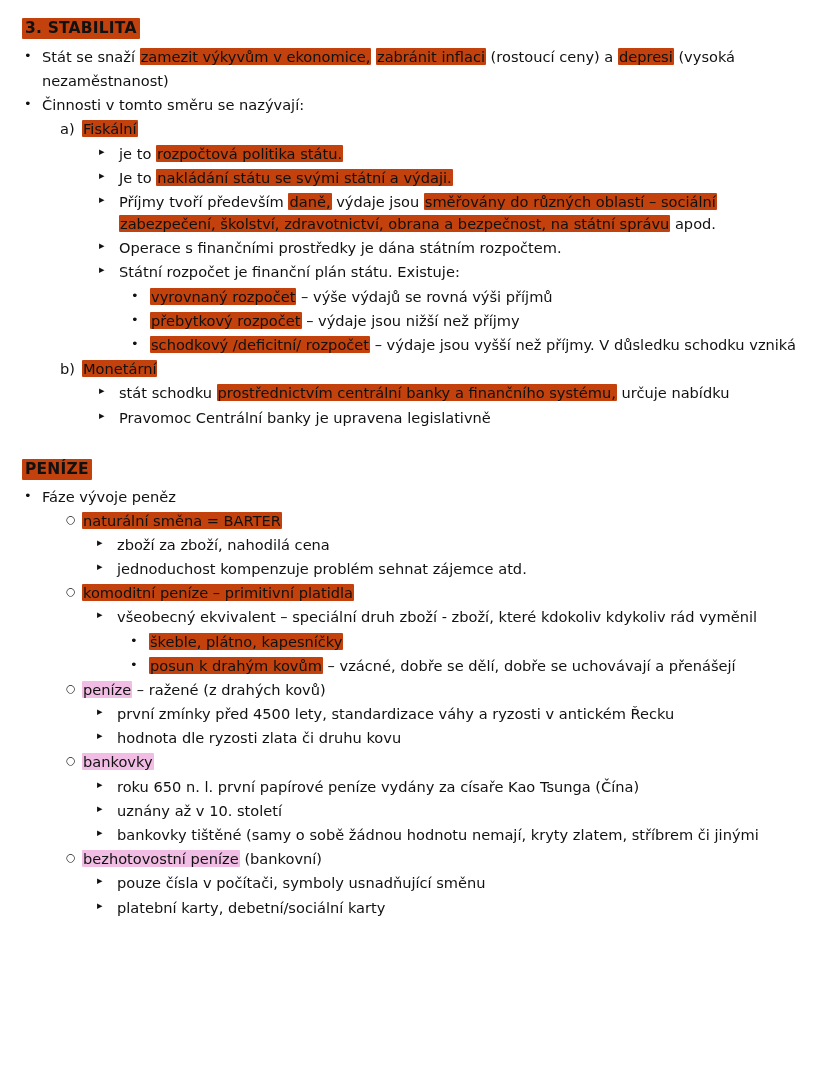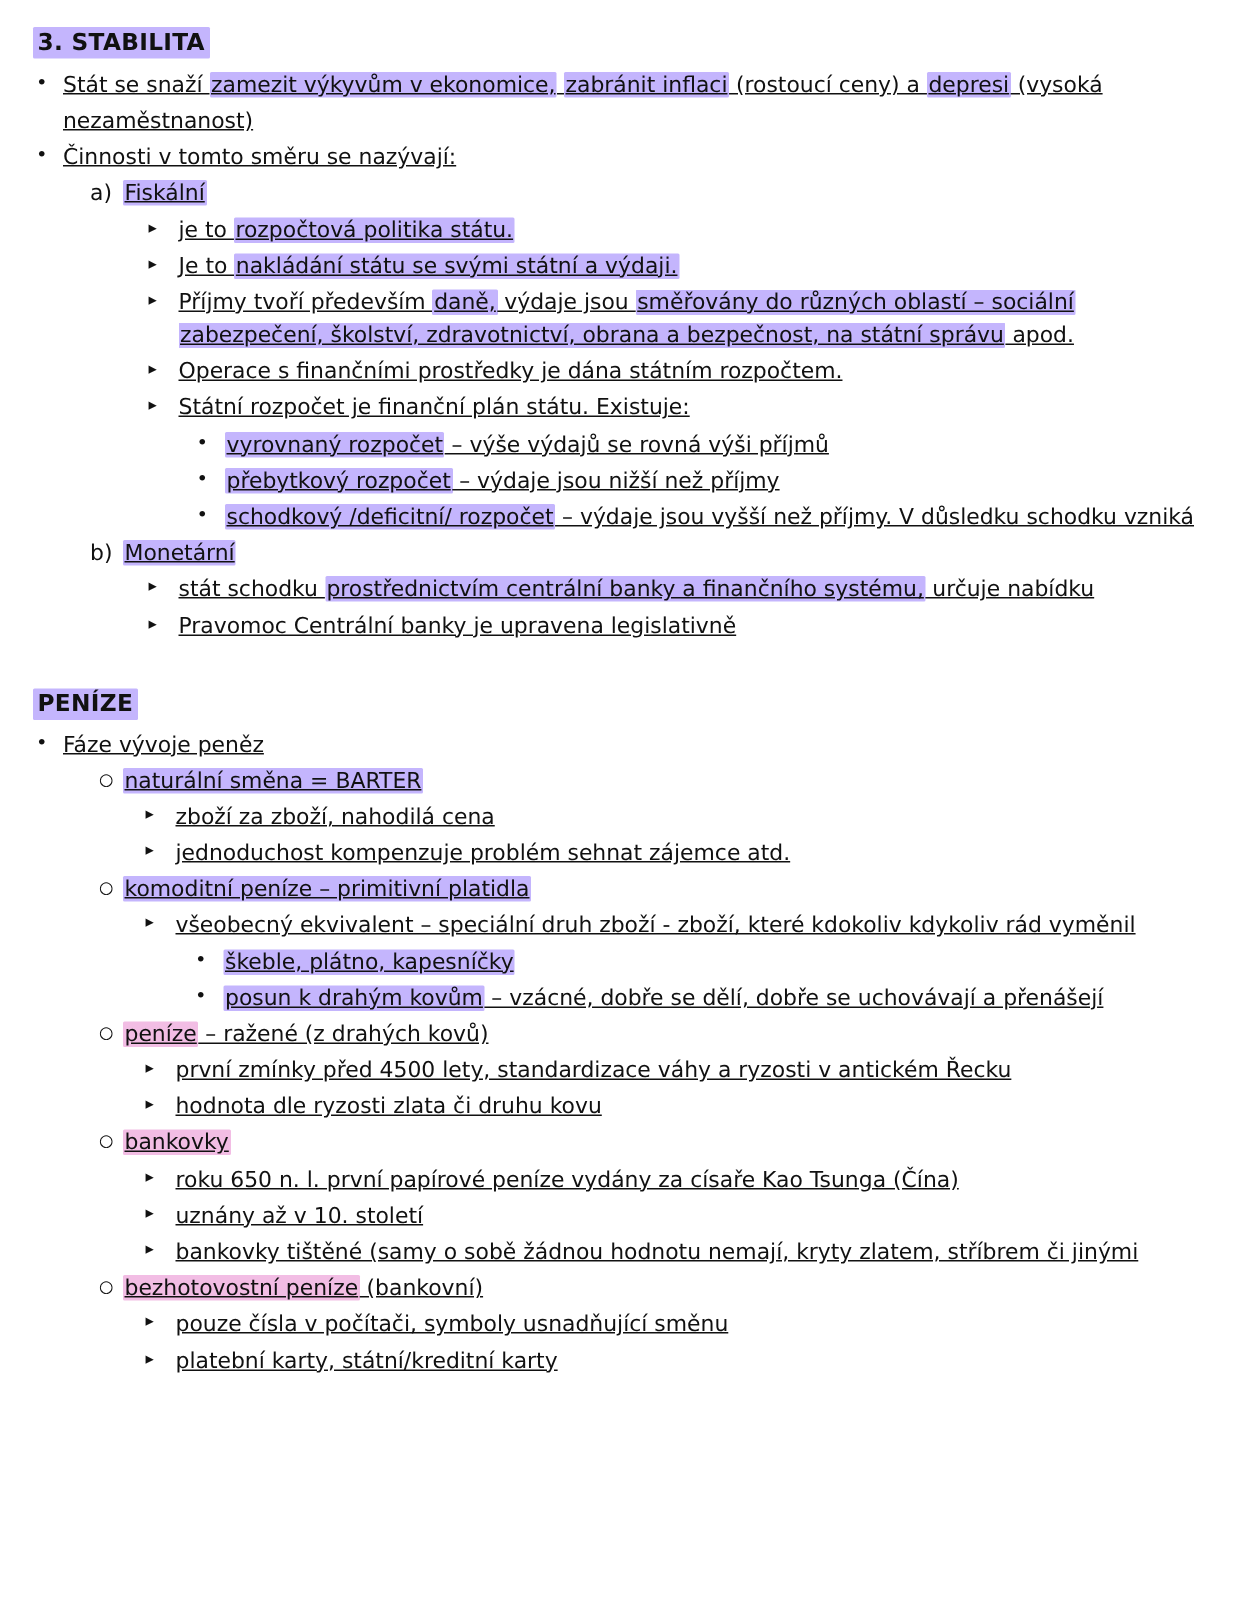--- a/index.html
+++ b/index.html
@@ -45,21 +45,20 @@
   .row .marker {
     flex: 0 0 auto;
     text-align: left;
     color: #111;
     line-height: 1.52;
     user-select: none;
   }
   .row .txt {
     flex: 1 1 auto;
     white-space: normal;
-    text-decoration: underline;
   }
 
   
   .lvl1 { margin-left: 10px; }
   .lvl1 .marker { width: 18px; font-size: 13px; }
 
   .lvl-letter { margin-left: 46px; }
   .lvl-letter .marker { width: 22px; font-size: 14.6px; }
 
   .lvl2 { margin-left: 85px; }
@@ -72,21 +71,21 @@
   .lvl-circ .marker { width: 16px; font-size: 11px; position: relative; top: 2px; }
 
   .lvl-circ2 { margin-left: 83px; }
   .lvl-circ2 .marker { width: 20px; font-size: 11px; position: relative; top: 1px; }
 
   .lvl-dot3 { margin-left: 116px; }
   .lvl-dot3 .marker { width: 19px; font-size: 13px; }
 
   
   .hl {
-    background-color: #c4b5fd;
+    background-color: #c2410c;
     border-radius: 1px;
     padding: 0 1px;
     box-decoration-break: clone;
     -webkit-box-decoration-break: clone;
   }
   .hl-strong {
     background-color: #f2bde4;
     border-radius: 1px;
     padding: 0 1px;
     box-decoration-break: clone;
@@ -248,16 +247,16 @@
   <div class="row lvl-circ">
     <span class="marker">○</span>
     <span class="txt"><span class="hl-strong">bezhotovostní peníze</span><span> (bankovní)</span></span>
   </div>
   <div class="row lvl-circ2">
     <span class="marker">▸</span>
     <span class="txt">pouze čísla v počítači, symboly usnadňující směnu</span>
   </div>
   <div class="row lvl-circ2">
     <span class="marker">▸</span>
-    <span class="txt">platební karty, státní/kreditní karty</span>
+    <span class="txt">platební karty, debetní/sociální karty</span>
   </div>
 
 </div>
 
 </body></html>

